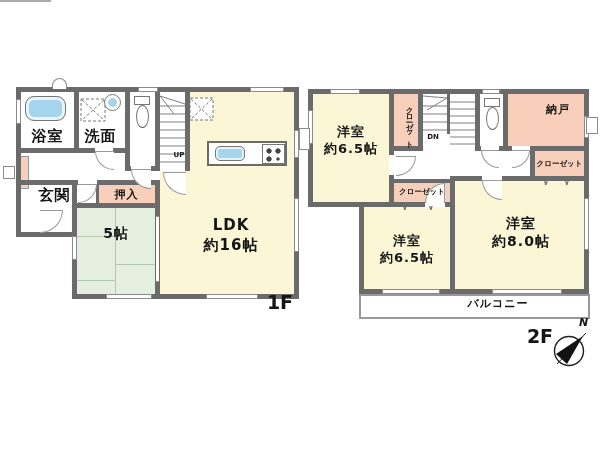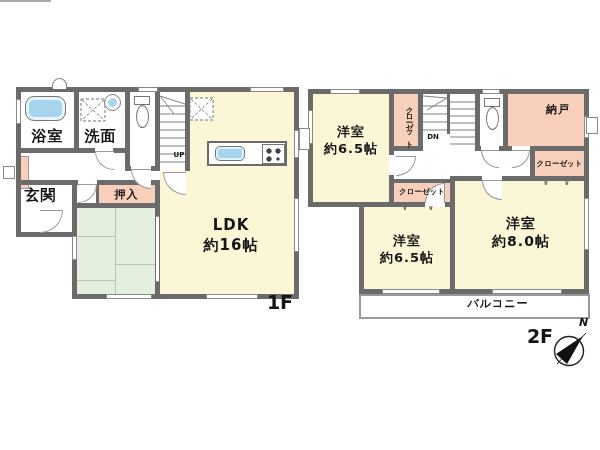--- a/index.html
+++ b/index.html
@@ -118,23 +118,24 @@
       </svg>
 
     <div class="arc arc-br" style="left:40px;top:210px;width:23px;height:23px"></div>
     <div class="arc arc-bl" style="left:95px;top:151px;width:19px;height:19px"></div>
     <div class="arc arc-bl" style="left:131px;top:169px;width:20px;height:20px"></div>
     <div class="arc arc-bl" style="left:163px;top:172px;width:23px;height:23px"></div>
     <div class="arc arc-br" style="left:78px;top:184px;width:19px;height:19px"></div>
 
     <div class="lbl fs11" style="left:21px;top:127px;width:53px">浴室</div>
     <div class="lbl fs11" style="left:76px;top:127px;width:49px">洗面</div>
-    <div class="lbl fs11" style="left:7px;top:186px;width:67px">玄関</div>
+    <div class="lbl fs11" style="left:21px;top:186px;width:67px">玄関</div>
     <div class="lbl fs10" style="left:98px;top:188px;width:57px">押入</div>
     <div class="lbl fs14" style="left:77px;top:224px;width:78px">
+      <div>5帖</div>
     </div>
     <div class="lbl fs15" style="left:160px;top:216px;width:142px">
       <div>LDK</div>
       <div>約16帖</div>
     </div>
     <div class="lbl fs7" style="left:165px;top:151px;width:28px">UP</div>
     <div class="lbl fs19" style="left:258px;top:290px;width:44px">1F</div>
   </div>
 
   <div class="grp">

